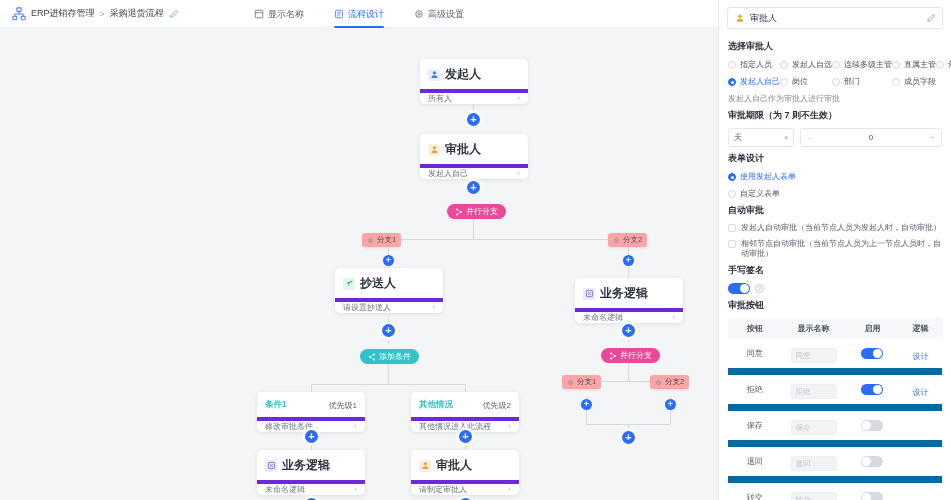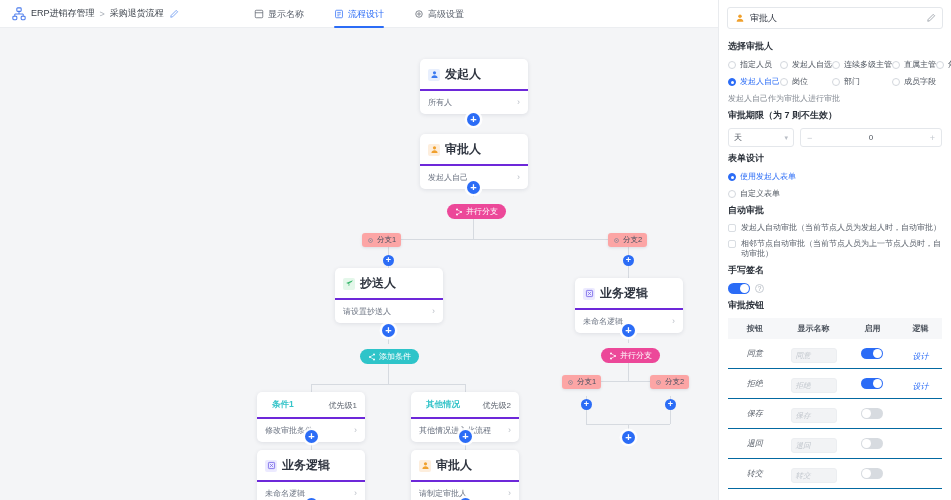--- a/index.html
+++ b/index.html
@@ -41,29 +41,29 @@
   .node {
     position: absolute; width: 108px; background: #fff; border-radius: 5px;
     box-shadow: 0 1px 4px rgba(20,30,60,.10); overflow: hidden;
   }
   .node-head { display: flex; align-items: center; gap: 5px; padding: 7px 8px 6px 8px; }
   .node-ico { width: 12px; height: 12px; border-radius: 2px; display: flex;
               align-items: center; justify-content: center; flex: 0 0 auto; }
   .node-ico svg { width: 9px; height: 9px; display: block; }
   .node-title { font-size: 12px; color: #2f3540; font-weight: bold; white-space: nowrap; }
   .node-body { display: flex; align-items: center; justify-content: space-between;
-               border-top: 2px solid #6d28d9; padding: 6px 8px; }
+               border-top: 4px solid #6d28d9; padding: 0 8px; }
   .node-sub { font-size: 8px; color: #6a7280; white-space: nowrap; overflow: hidden; }
   .chev { color: #b9bec6; font-size: 9px; line-height: 1; }
 
   .cond-card {
     position: absolute; width: 108px; background: #fff; border-radius: 5px;
     box-shadow: 0 1px 4px rgba(20,30,60,.10); overflow: hidden;
   }
-  .cond-head { display: flex; align-items: center; justify-content: space-between; padding: 7px 8px 6px 15px; }
+  .cond-head { display: flex; align-items: center; justify-content: space-between; padding: 7px 8px 6px 8px; }
   .cond-name { font-size: 8.5px; color: #35c4c9; font-weight: bold; }
   .cond-pri { font-size: 8px; color: #5c636e; }
 
   .plus {
     position: absolute; width: 13px; height: 13px; border-radius: 50%;
     background: #2b6cf6; color: #fff; display: flex; align-items: center;
     justify-content: center; font-size: 11px; line-height: 1; font-weight: bold;
     box-shadow: 0 0 0 2.5px rgba(255,255,255,.9);
   }
   .plus span { transform: translateY(-0.5px); }
@@ -142,21 +142,21 @@
   .tg-row { display: flex; align-items: center; gap: 5px; margin-top: 2px; }
   .qmark { width: 9px; height: 9px; border-radius: 50%; border: 1px solid #c6cbd2;
            color: #a5abb3; font-size: 6.5px; display: flex; align-items: center;
            justify-content: center; }
 
   table.btns { width: 100%; border-collapse: collapse; margin-top: 2px; }
   table.btns th {
     font-size: 8px; color: #4e555f; font-weight: bold; background: #f6f7f9;
     padding: 5px 0; text-align: center;
   }
-  table.btns td { padding: 5px 0; text-align: center; border-bottom: 1px solid #0369a1; font-style: italic; }
+  table.btns td { padding: 5px 0; text-align: center; border-bottom: 7px solid #0369a1; }
   .cell-name { font-size: 8px; color: #5a616b; }
   .inp-dis { display: inline-block; width: 46px; height: 15px; background: #f2f3f5;
              border: 1px solid #eceef1; border-radius: 3px; font-size: 7.5px;
              color: #c2c7ce; line-height: 13px; text-align: left; padding-left: 4px; }
   .lk { font-size: 8px; color: #2b6cf6; }
   .tg-cell { display: flex; justify-content: center; }
 </style>
 </head>
 <body>
 

